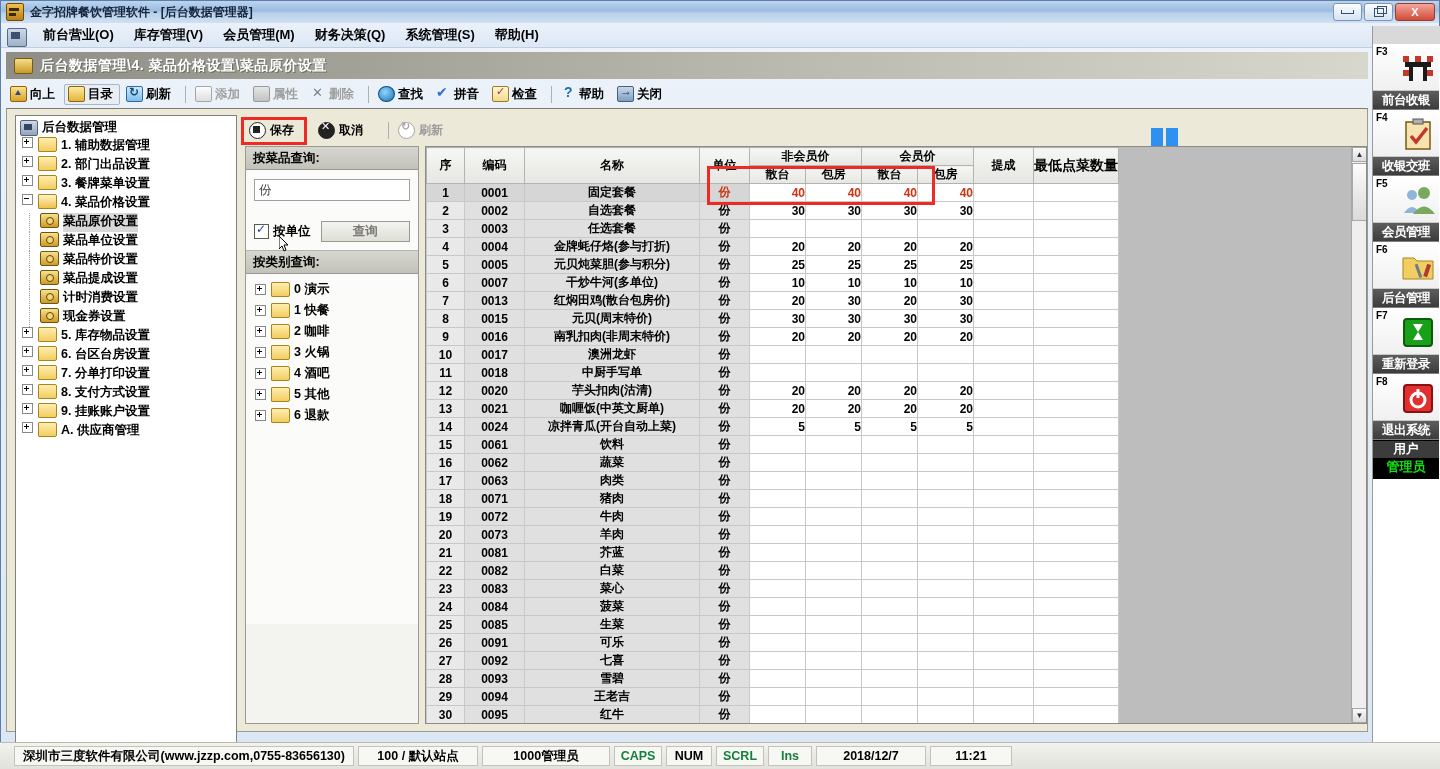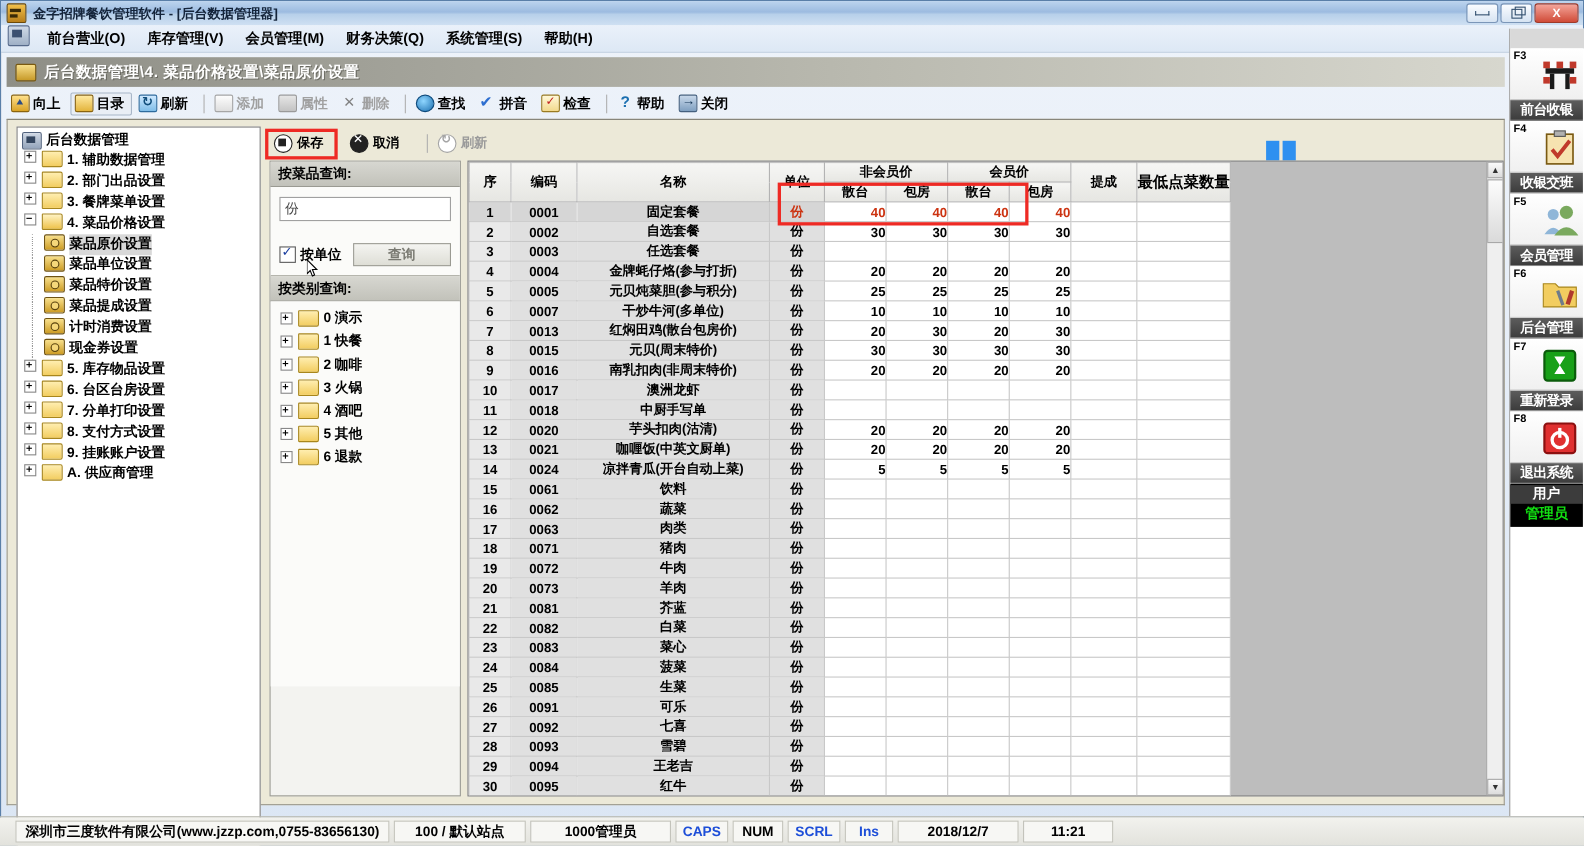--- a/index.html
+++ b/index.html
@@ -31,21 +31,21 @@
   .wb{width:29px;height:18px;border:1px solid #7b96b8;border-radius:3px;
       background:linear-gradient(#fbfdff,#d6e3f2);display:flex;align-items:center;justify-content:center;
       font-size:11px;color:#1d3551;box-sizing:border-box;}
   .wb.close{background:linear-gradient(#f4a59a,#d04b38);border-color:#9e3a2a;color:#fff;width:40px;font-weight:bold;}
   .wb .mn{display:block;width:11px;height:3px;border:1px solid #33506f;border-top:none;background:transparent;}
   .wb .mx{display:block;width:10px;height:9px;border:1px solid #33506f;box-sizing:border-box;position:relative;}
   .wb .mx:after{content:"";position:absolute;left:2px;top:-3px;width:10px;height:8px;border:1px solid #33506f;box-sizing:border-box;}
 
   
   .menubar{position:absolute;left:1px;top:23px;width:1438px;height:25px;
-     background:linear-gradient(#eaf1fa,#dde8f5);display:flex;align-items:flex-start;
+     background:linear-gradient(#eaf1fa,#dde8f5);display:flex;align-items:flex-end;
      border-bottom:1px solid #c0cfe0;box-sizing:border-box;}
   .menu-ico{width:18px;height:17px;margin:0 6px 0 6px;flex:none;position:relative;
      background:linear-gradient(#cfd9e6,#9fb0c6);border:1px solid #55698a;border-radius:2px;}
   .menu-ico:after{content:"";position:absolute;left:3px;top:3px;width:9px;height:7px;background:#3c5070;}
   .menu-item{padding:3px 10px;font-size:13px;color:#000;white-space:nowrap;font-weight:bold;}
 
   
   .mdi-btns{position:absolute;right:5px;top:4px;display:flex;gap:2px;}
   .mb{width:17px;height:16px;border:1px solid #90a6bf;border-radius:2px;
       background:linear-gradient(#fafcff,#dce7f4);font-size:10px;color:#2a4straight;
@@ -192,21 +192,21 @@
   .user-t{color:#fff;font-size:12.5px;font-weight:bold;text-align:center;background:#3c3c3c;}
   .user-v{color:#12e012;font-size:13px;font-weight:bold;text-align:center;}
   .sidebox{position:absolute;left:0;top:0;width:68px;height:18px;background:#d9d9d9;}
 
   
   .status{position:absolute;left:0;bottom:0;width:1440px;height:27px;
      background:linear-gradient(#f2f2ee,#e2e2dc);border-top:1px solid #b9b9b0;
      display:flex;align-items:center;box-sizing:border-box;}
   .st-cell{height:20px;margin:0 2px;padding:0 9px;border:1px solid #c3c3bb;background:#f7f7f4;
      display:flex;align-items:center;justify-content:center;font-size:12.5px;color:#000;box-sizing:border-box;white-space:nowrap;font-weight:bold;}
-  .st-cell.dim{color:#1d4ed8;}
+  .st-cell.dim{color:#15803d;}
   .st-cell.first{margin-left:14px;}
 </style>
 </head>
 <body>
 
 <div class="app">
   <div class="win-frame"></div>
 
   <div class="titlebar">
     <span class="title-ico"></span>

